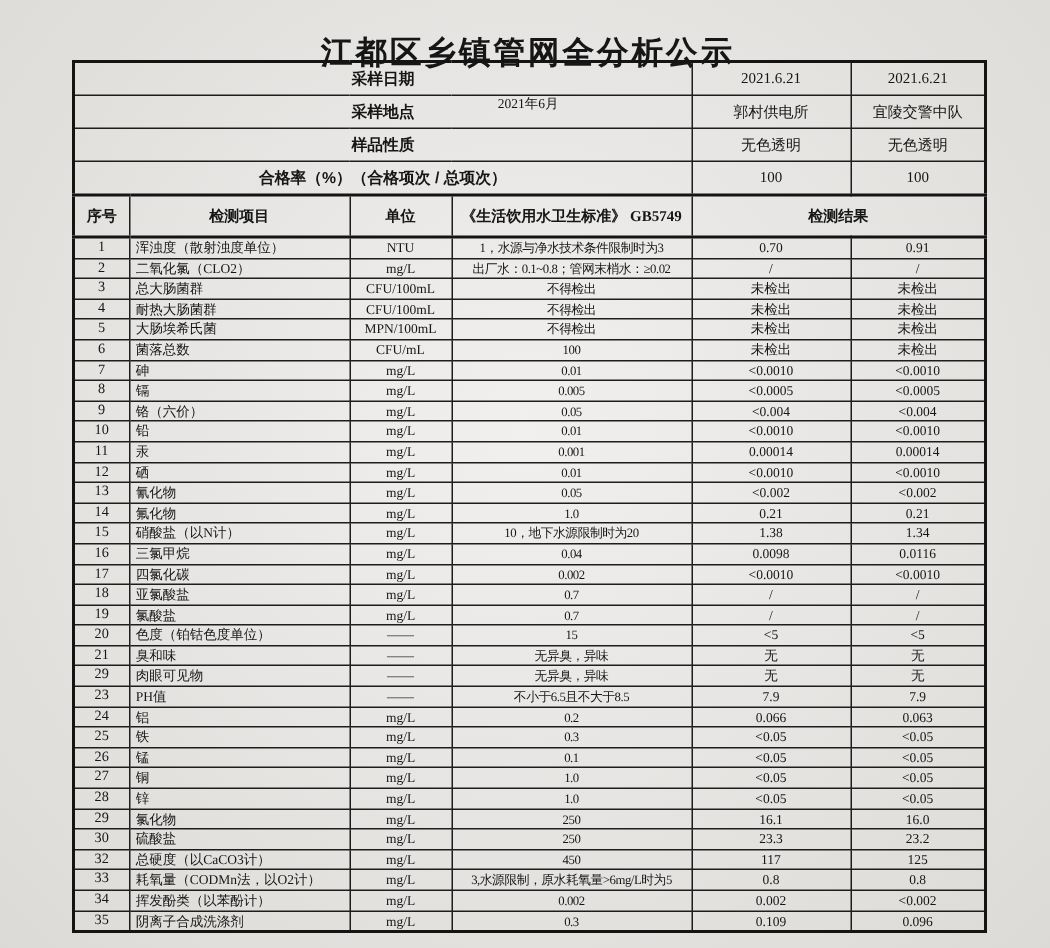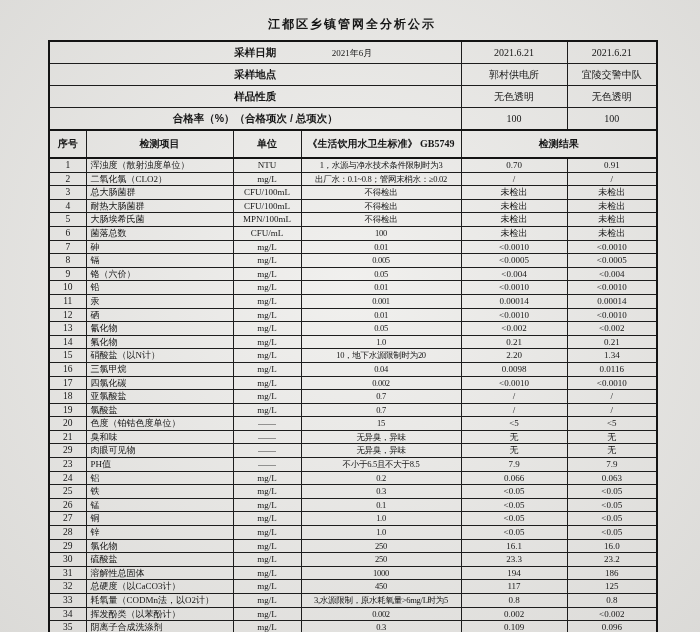--- a/index.html
+++ b/index.html
@@ -8,21 +8,21 @@
     background:
       radial-gradient(ellipse at 50% 45%, rgba(255,255,255,0.35), rgba(0,0,0,0.06)),
       #e9e8e5;
     font-family:"Liberation Serif","DejaVu Serif",serif;
     color:#161616;
   }
   .sheet{position:absolute;left:0;top:0;width:700px;height:632px;}
   .doc-head{position:absolute;left:48px;top:8px;width:608px;text-align:center;}
   .doc-title{
     font-family:"Liberation Sans","DejaVu Sans",sans-serif;
-    font-size:12px;font-weight:bold;letter-spacing:2px;margin:4px;line-height:24px;
+    font-size:21px;font-weight:bold;letter-spacing:2px;margin:16px;line-height:24px;
   }
   .doc-subtitle{font-size:9px;line-height:10px;margin-top:12px;}
   table.analysis{
     position:absolute;left:48px;top:40px;width:608px;
     border-collapse:collapse;table-layout:fixed;
     border:2px solid #141414;
   }
   td,th{
     border:1px solid #1d1d1d;
     padding:0;margin:0;overflow:hidden;white-space:nowrap;
@@ -208,21 +208,21 @@
           <td class="c2">mg/L</td>
           <td class="c3">1.0</td>
           <td class="c4">0.21</td>
           <td class="c5">0.21</td>
         </tr>
         <tr class="data-row">
           <td class="c0">15</td>
           <td class="c1">硝酸盐（以N计）</td>
           <td class="c2">mg/L</td>
           <td class="c3">10，地下水源限制时为20</td>
-          <td class="c4">2.20</td>
+          <td class="c4">1.38</td>
           <td class="c5">1.34</td>
         </tr>
         <tr class="data-row">
           <td class="c0">16</td>
           <td class="c1">三氯甲烷</td>
           <td class="c2">mg/L</td>
           <td class="c3">0.04</td>
           <td class="c4">0.0098</td>
           <td class="c5">0.0116</td>
         </tr>
@@ -332,28 +332,20 @@
         </tr>
         <tr class="data-row">
           <td class="c0">30</td>
           <td class="c1">硫酸盐</td>
           <td class="c2">mg/L</td>
           <td class="c3">250</td>
           <td class="c4">23.3</td>
           <td class="c5">23.2</td>
         </tr>
         <tr class="data-row">
-          <td class="c0">31</td>
-          <td class="c1">溶解性总固体</td>
-          <td class="c2">mg/L</td>
-          <td class="c3">1000</td>
-          <td class="c4">194</td>
-          <td class="c5">186</td>
-        </tr>
-        <tr class="data-row">
           <td class="c0">32</td>
           <td class="c1">总硬度（以CaCO3计）</td>
           <td class="c2">mg/L</td>
           <td class="c3">450</td>
           <td class="c4">117</td>
           <td class="c5">125</td>
         </tr>
         <tr class="data-row">
           <td class="c0">33</td>
           <td class="c1">耗氧量（CODMn法，以O2计）</td>

